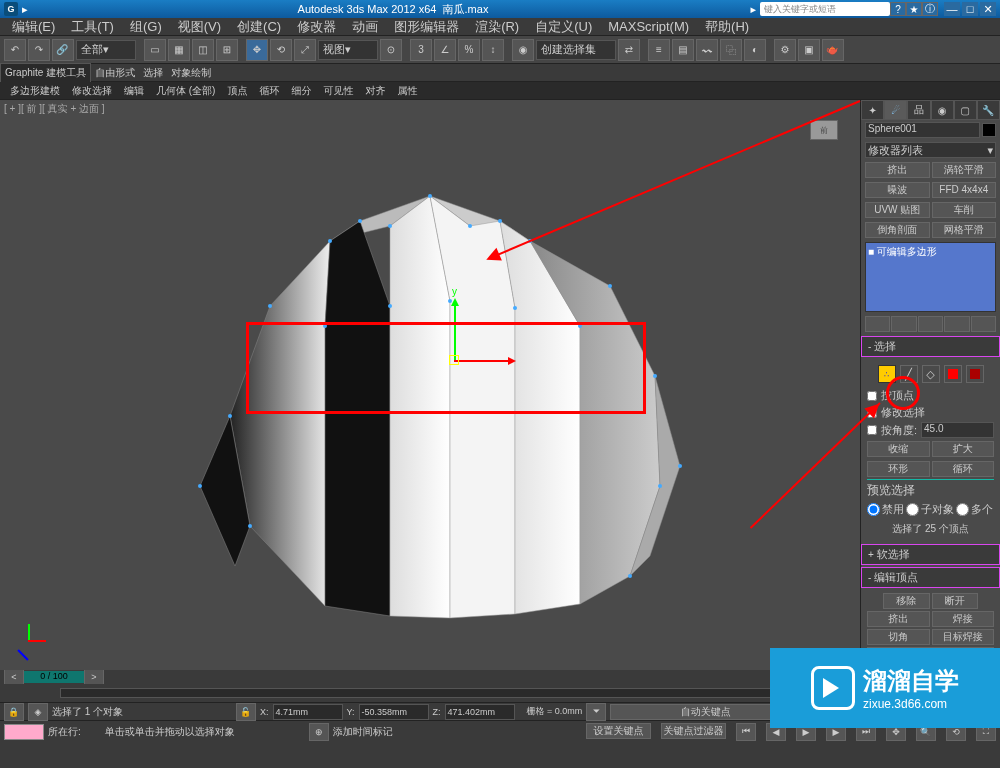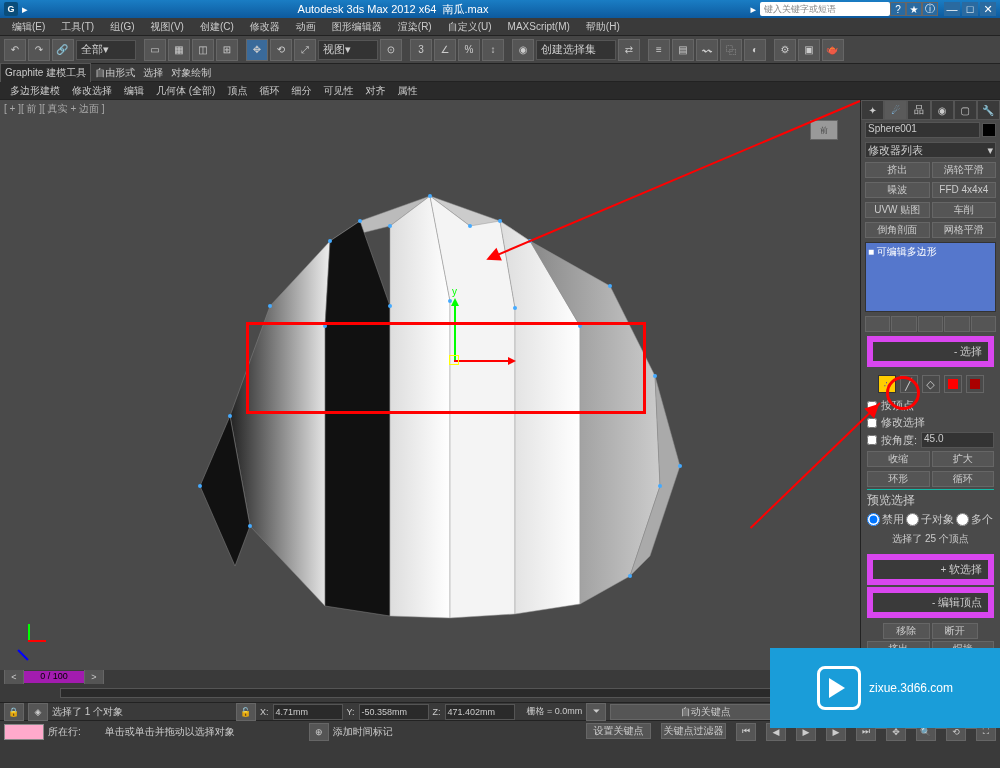--- a/index.html
+++ b/index.html
@@ -4,21 +4,21 @@
 <style>
 * { margin:0; padding:0; box-sizing:border-box; font-family:"Microsoft YaHei",sans-serif; font-size:11px; }
 body { width:1000px; height:768px; background:#3a3a3a; overflow:hidden; position:relative; color:#ccc; }
 .titlebar { height:18px; background:linear-gradient(#1a7dc4,#0d5a9e); display:flex; align-items:center; padding:0 4px; color:#fff; font-size:10px; }
 .titlebar .logo { width:14px;height:14px;background:#0a4d7a;border-radius:2px;display:flex;align-items:center;justify-content:center;font-weight:bold;margin-right:4px;font-size:9px;}
 .titlebar .title { flex:1; text-align:center; }
 .titlebar .search { width:130px;height:14px;background:#fff;border-radius:2px;padding:0 4px;color:#888;font-size:9px;line-height:14px;}
 .titlebar .wincontrols { display:flex;gap:2px;margin-left:6px;}
 .titlebar .wincontrols span{width:16px;height:14px;background:#2a6aa0;display:flex;align-items:center;justify-content:center;}
 .menubar { height:18px; background:#3a3a3a; display:flex; align-items:center; padding:0 4px; border-bottom:1px solid #222;}
-.menubar span { padding:0 8px; font-size:10px; }
+.menubar span { padding:0 8px; font-size:13px; }
 .toolbar1 { height:28px; background:#454545; display:flex; align-items:center; padding:0 4px; gap:2px; border-bottom:1px solid #222;}
 .tbbtn { width:22px;height:22px;background:#555;border:1px solid #666;display:flex;align-items:center;justify-content:center;font-size:10px;}
 .tbsel { width:60px;height:20px;background:#333;border:1px solid #555;padding:0 4px;display:flex;align-items:center;}
 .tbtext { width:80px;height:20px;background:#333;border:1px solid #555;padding:0 4px;display:flex;align-items:center;}
 .sep { width:4px; }
 .ribbon { height:18px; background:#3a3a3a; display:flex; align-items:center; border-bottom:1px solid #222;}
 .ribbon-tab { padding:2px 4px; font-size:10px; }
 .ribbon-tab.active { background:#2a2a2a; border:1px solid #555; border-bottom:none;}
 .ribbon-sub { height:18px; background:#2a2a2a; display:flex; align-items:center; padding:0 4px; gap:0; border-bottom:1px solid #222;}
 .ribbon-sub span { padding:2px 6px; font-size:10px; }
@@ -50,21 +50,21 @@
 .panel-tabs { height:20px; display:flex; background:#3a3a3a;}
 .panel-tabs span{flex:1;border:1px solid #555;display:flex;align-items:center;justify-content:center;font-size:10px;}
 .panel-tabs span.active{background:#5a5a5a;}
 .panel-row { padding:2px 4px; display:flex; align-items:center; gap:2px;}
 .panel-input { flex:1; height:16px; background:#333; border:1px solid #555; padding:0 2px; font-size:10px;}
 .panel-select { width:100%; height:16px; background:#333; border:1px solid #555; padding:0 2px; font-size:10px; display:flex; align-items:center;}
 .panel-btn { flex:1; height:16px; background:#555; border:1px solid #666; text-align:center; font-size:10px; line-height:14px;}
 .modstack { height:70px; background:#5577cc; margin:2px 4px; border:1px solid #333; padding:2px; font-size:10px; color:#fff;}
 .modicons { display:flex; gap:1px; padding:2px 4px;}
 .modicons span{flex:1;height:16px;background:#555;border:1px solid #666;}
-.rollout-head { background:#3a3a3a; padding:2px 6px; font-size:10px; border:6px solid #d946ef; margin:2px 6px; text-align:right;}
+.rollout-head { background:#3a3a3a; padding:2px 6px; font-size:10px; border:1px solid #d946ef; margin:2px 0; text-align:left;}
 .rollout-body { padding:2px 6px;}
 .subobj-icons { display:flex; gap:4px; padding:4px 2px; justify-content:center;}
 .subobj { width:18px;height:18px;border:1px solid #666;display:flex;align-items:center;justify-content:center;}
 .subobj.active { background:#ffcc00; border:1px solid #333;}
 .subobj .dots{color:#00f;font-size:8px;}
 .subobj .red{width:10px;height:10px;background:#f00;}
 .checkrow { display:flex; align-items:center; gap:4px; padding:1px 0;}
 .checkrow input{width:10px;height:10px;}
 .radio-row { display:flex; gap:2px; padding:1px 0; font-size:10px;}
 .radio-row label{display:flex;align-items:center;gap:2px;}
@@ -73,21 +73,21 @@
 .statusbar { height:18px; background:#3a3a3a; display:flex; align-items:center; padding:0 4px; gap:4px; border-top:1px solid #222;}
 .coordbox { width:70px; height:16px; background:#2a2a2a; border:1px solid #555; padding:0 2px; font-size:9px; display:flex; align-items:center;}
 .sbbtn { width:20px;height:18px;background:#555;border:1px solid #666;display:flex;align-items:center;justify-content:center;font-size:9px;}
 .watermark { position:absolute; right:0; bottom:40px; width:230px; height:80px; background:#1a9dd9; display:flex; align-items:center; justify-content:center; gap:8px;}
 .watermark .play{width:44px;height:44px;border:3px solid #fff;border-radius:8px;display:flex;align-items:center;justify-content:center;}
 .watermark .play:before{content:'';border:10px solid transparent;border-left:16px solid #fff;margin-left:6px;}
 .watermark .text{color:#fff;}
 .watermark .big{font-size:24px;font-weight:bold;}
 .watermark .small{font-size:12px;}
 .timeslider { height:14px; background:#3a3a3a; display:flex; align-items:center; padding:0 4px;}
-.timeslider .marker{width:60px;height:12px;background:#a21caf;font-size:9px;text-align:center;color:#000;}
+.timeslider .marker{width:60px;height:12px;background:#0f766e;font-size:9px;text-align:center;color:#000;}
 .prompt-row { height:22px; background:#3a3a3a; display:flex; align-items:center; padding:0 4px; gap:4px; border-top:1px solid #222;}
 .pinkbox { width:40px;height:16px;background:#ffaacc;border:1px solid #888;}
 </style>
 </head>
 <body>
 
 <div class="titlebar">
   <div class="logo">G</div>
   <span style="margin-right:8px">▸</span>
   <div class="title">
@@ -420,15 +420,16 @@
     <span class="sbbtn">✥</span>
     <span class="sbbtn">🔍</span>
     <span class="sbbtn">⟲</span>
     <span class="sbbtn">⛶</span>
   </div>
 </div>
 
 <div class="watermark">
   <div class="play"></div>
   <div class="text">
+    <div class="big">溜溜自学</div>
     <div class="small">zixue.3d66.com</div>
   </div>
 </div>
 
 </body></html>

